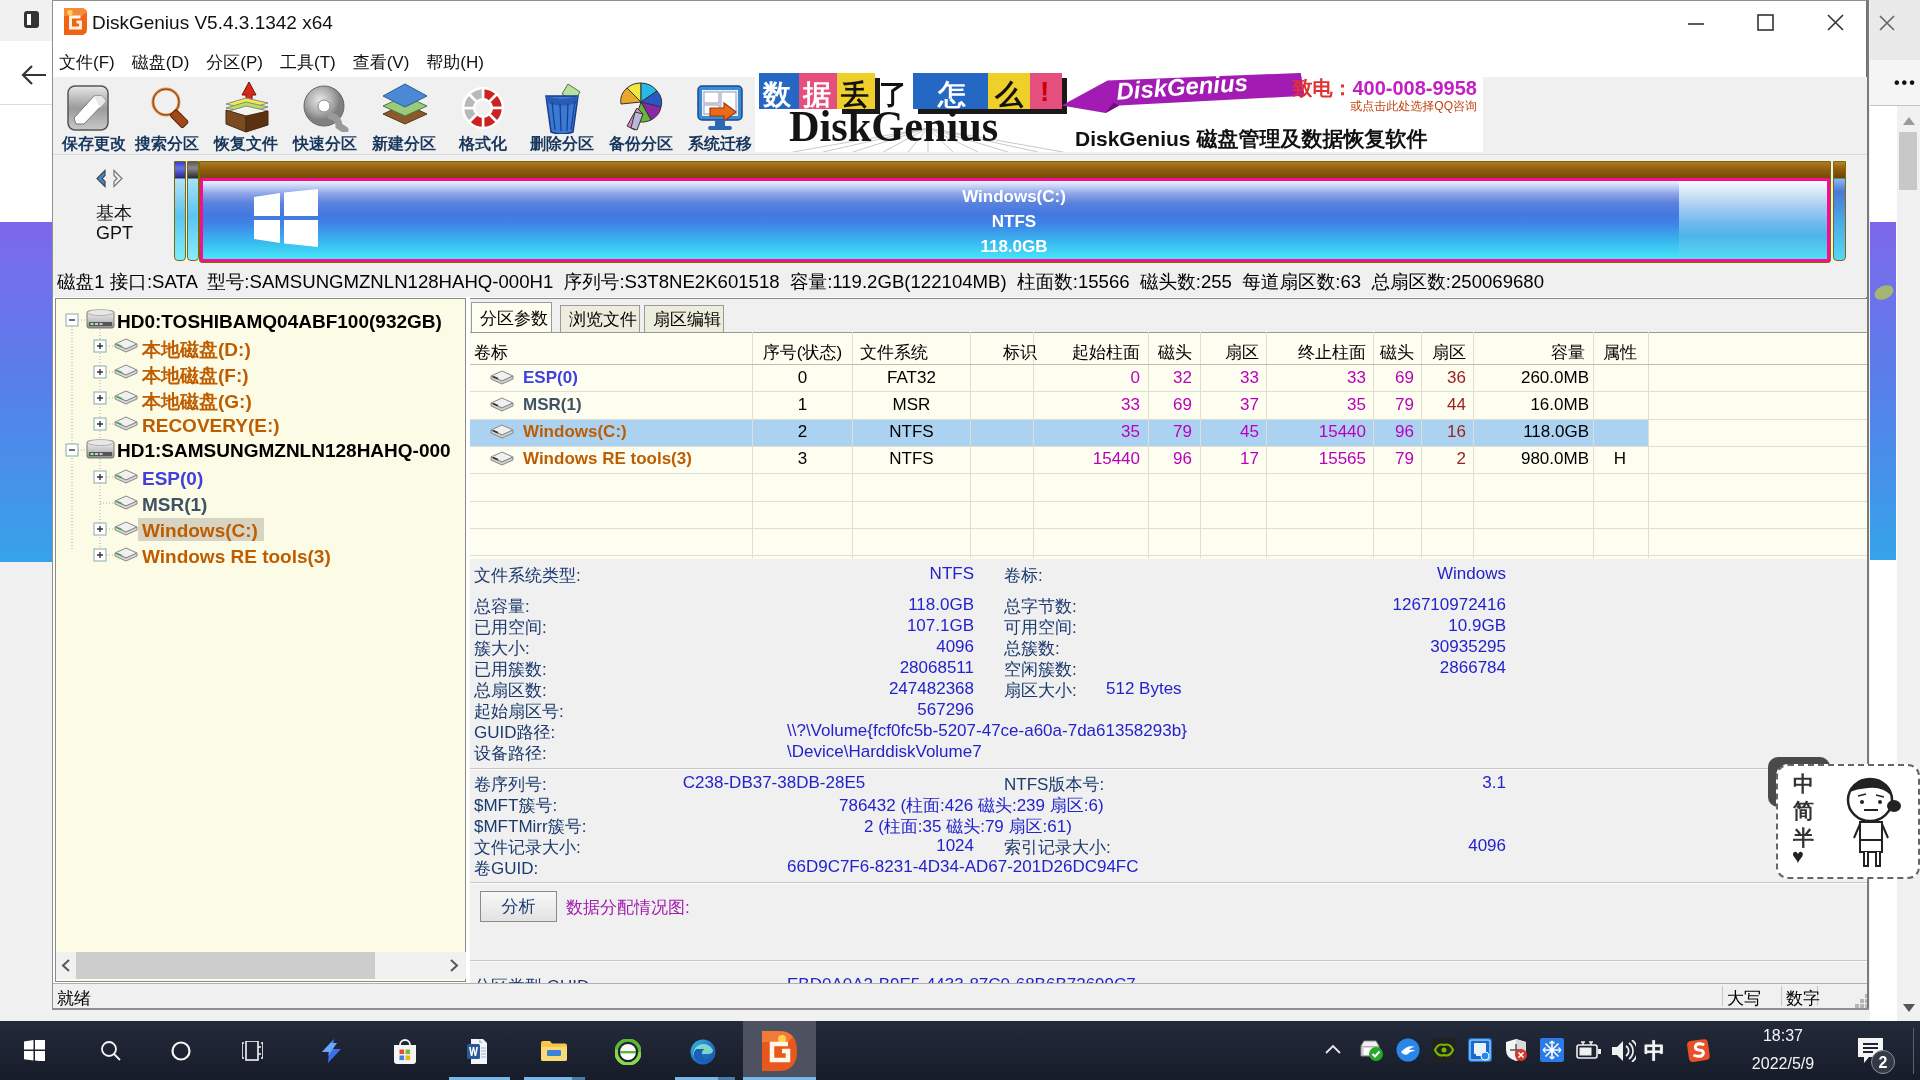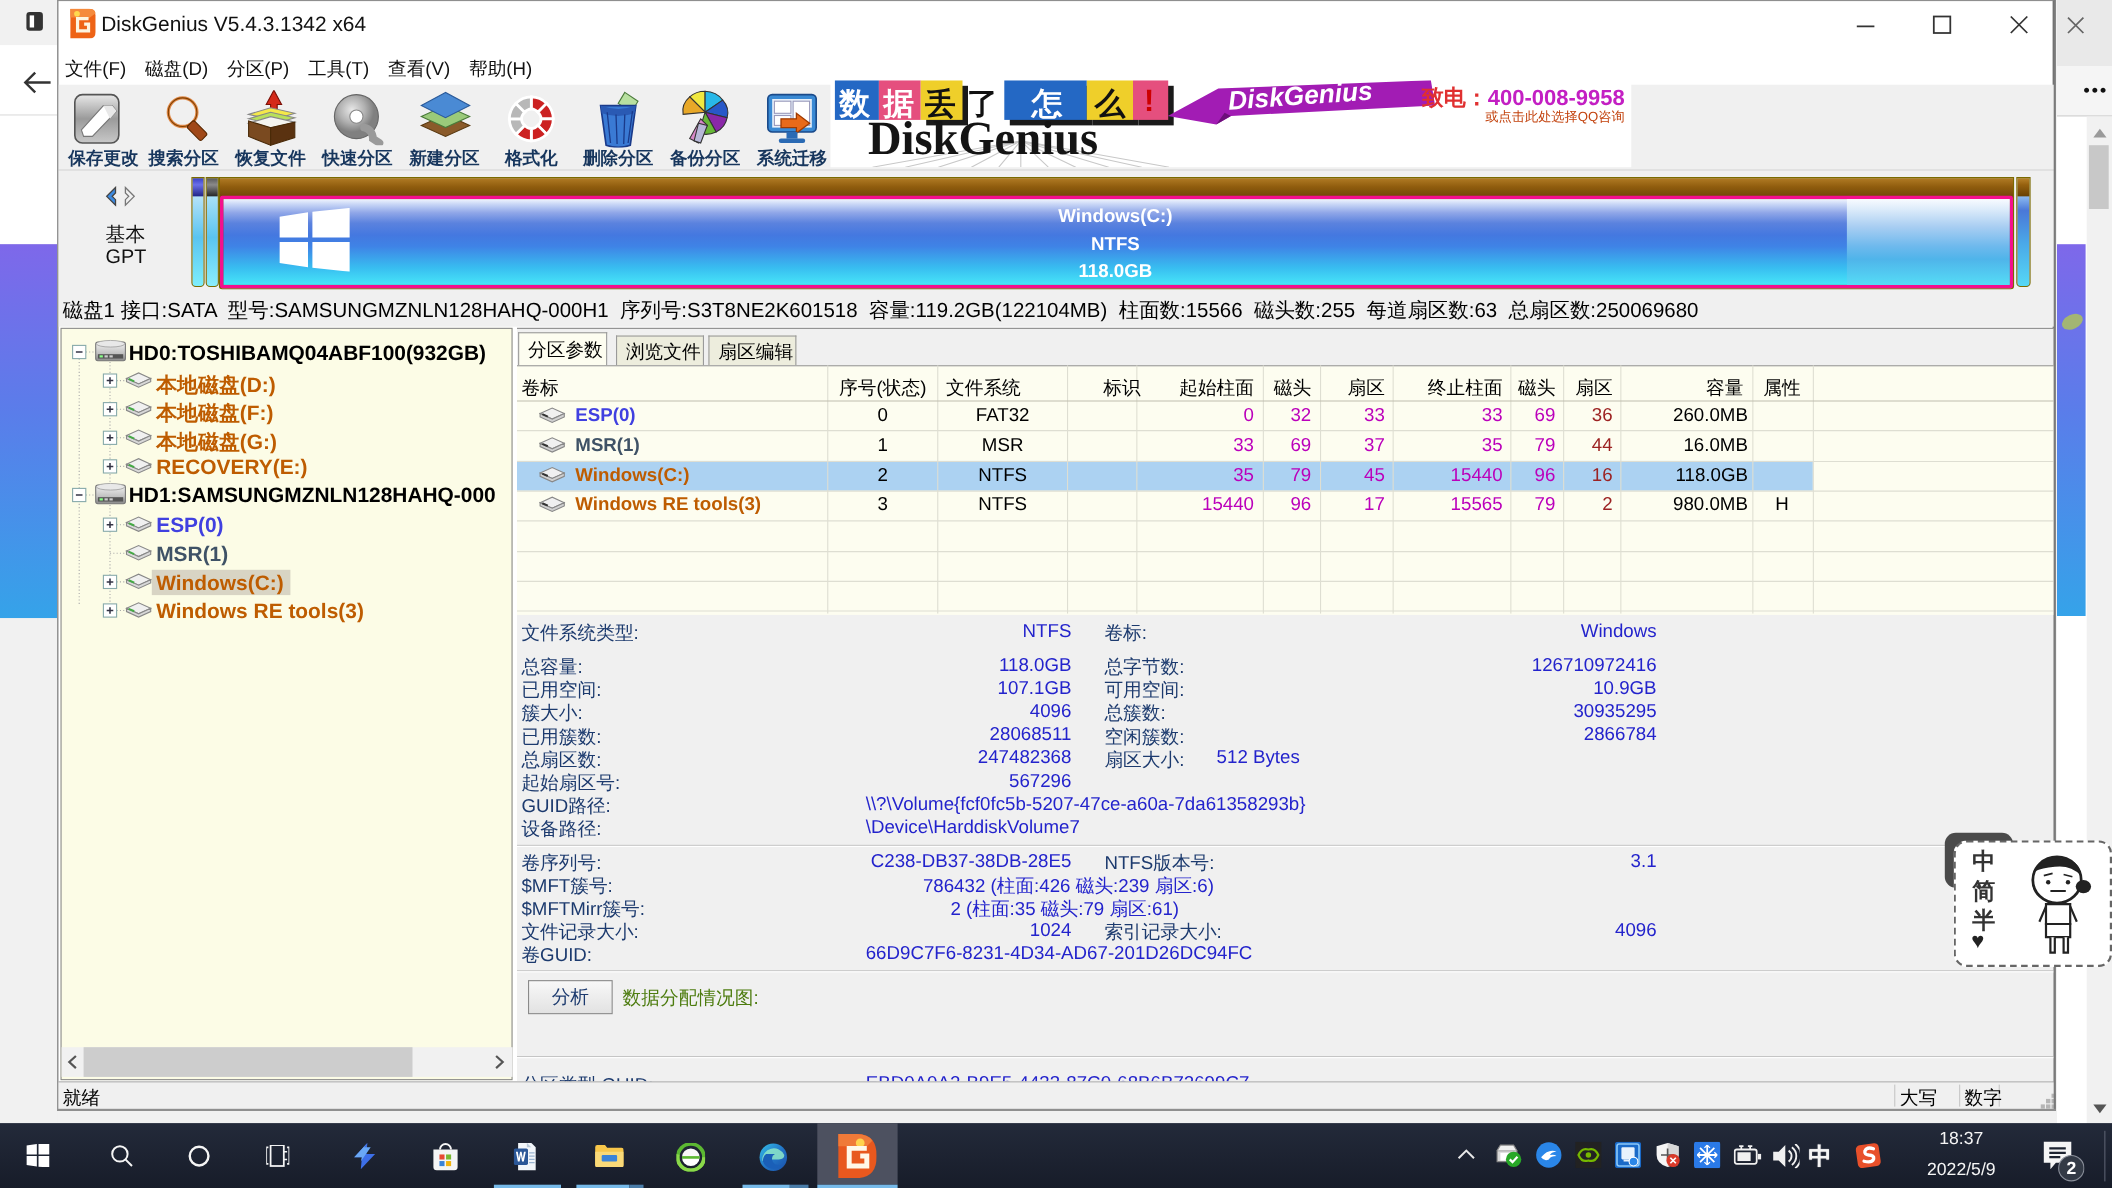--- a/index.html
+++ b/index.html
@@ -199,20 +199,21 @@
   <text x="58" y="30" font-size="25" font-weight="bold" font-style="italic" fill="#fff" transform="rotate(-4 58 30)">DiskGenius</text>
  </svg>
  <div class="tx" style="right:6px;top:2px;font-size:20px;font-weight:bold"><span style="color:#e03030">致电：</span><span style="color:#c31fc3">400-008-9958</span></div>
  <div class="tx" style="right:6px;top:25px;font-size:12px;font-weight:normal;color:#c2410c">或点击此处选择QQ咨询</div>
  <svg class="ab" style="left:38px;top:55px" width="270" height="24" viewBox="0 0 270 24">
       <g stroke="#c8c8c8" stroke-width="1">
  <path d="M135 0 L0 24 M135 0 L30 24 M135 0 L60 24 M135 0 L90 24 M135 0 L115 24 M135 0 L135 24 M135 0 L160 24 M135 0 L185 24 M135 0 L215 24 M135 0 L245 24 M135 0 L270 24"></path>
       </g>
     </svg>
  <div class="tx" style="left:34px;top:28px;font-size:47px;font-weight:bold;color:#141414;font-family:'Liberation Serif',serif;transform:scale(.9,.92);transform-origin:0 0">DiskGenius</div>
+ <div class="tx" style="left:320px;top:52px;font-size:21px;font-weight:bold;color:#111">DiskGenius 磁盘管理及数据恢复软件</div>
 </div>
 
 <div class="ab" style="left:53px;top:155px;width:1815px;height:142px;background:#f0f0f0"></div>
 <svg class="ab" style="left:93px;top:169px" width="34" height="19" viewBox="0 0 34 19">
 <path d="M12 1.5 L4 9.5 l8 8 v-5 l-3 -3 3 -3z" fill="#3d8ae0" stroke="#444" stroke-width="1.2"></path>
 <path d="M21 1.5 l8 8 -8 8 v-5 l3 -3 -3 -3z" fill="#f0f0f0" stroke="#777" stroke-width="1.2"></path>
 </svg>
 <div class="tx" style="left:96px;top:201px;font-size:18px;color:#111">基本</div>
 <div class="tx" style="left:96px;top:223px;font-size:18px;color:#111">GPT</div>
 
@@ -449,37 +450,37 @@
       <div class="tx" style="left:1106px;top:616px;width:400px;text-align:right">10.9GB</div>
 <div class="tx" style="left:574px;top:637px;width:400px;text-align:right">4096</div>
       <div class="tx" style="left:1106px;top:637px;width:400px;text-align:right">30935295</div>
 <div class="tx" style="left:574px;top:658px;width:400px;text-align:right">28068511</div>
       <div class="tx" style="left:1106px;top:658px;width:400px;text-align:right">2866784</div>
 <div class="tx" style="left:574px;top:679px;width:400px;text-align:right">247482368</div>
       <div class="tx" style="left:1106px;top:679px;width:400px;">512 Bytes</div>
 <div class="tx" style="left:574px;top:700px;width:400px;text-align:right">567296</div>
 <div class="tx" style="left:787px;top:721px">\\?\Volume{fcf0fc5b-5207-47ce-a60a-7da61358293b}</div>
 <div class="tx" style="left:787px;top:742px">\Device\HarddiskVolume7</div>
-<div class="tx" style="left:574px;top:773px;width:400px;text-align:right">C238-DB37-38DB-28E5</div>
+<div class="tx" style="left:574px;top:773px;width:400px;text-align:center">C238-DB37-38DB-28E5</div>
       <div class="tx" style="left:1106px;top:773px;width:400px;text-align:right">3.1</div>
 <div class="tx" style="left:839px;top:794px">786432 (柱面:426 磁头:239 扇区:6)</div>
 <div class="tx" style="left:864px;top:815px">2 (柱面:35 磁头:79 扇区:61)</div>
 <div class="tx" style="left:574px;top:836px;width:400px;text-align:right">1024</div>
       <div class="tx" style="left:1106px;top:836px;width:400px;text-align:right">4096</div>
 <div class="tx" style="left:787px;top:857px">66D9C7F6-8231-4D34-AD67-201D26DC94FC</div>
 <div class="tx" style="left:787px;top:975px">EBD0A0A2-B9E5-4433-87C0-68B6B72699C7</div>
 </div>
 <div class="ab" style="left:470px;top:768px;width:1397px;height:1px;background:#c5c5c5"></div>
 <div class="ab" style="left:470px;top:769px;width:1397px;height:1px;background:#fff"></div>
 <div class="ab" style="left:470px;top:882px;width:1397px;height:1px;background:#c5c5c5"></div>
 <div class="ab" style="left:470px;top:883px;width:1397px;height:1px;background:#fff"></div>
 <div class="ab" style="left:470px;top:960px;width:1397px;height:1px;background:#c5c5c5"></div>
 <div class="ab" style="left:470px;top:961px;width:1397px;height:1px;background:#fff"></div>
 <div class="ab" style="left:480px;top:891px;width:77px;height:31px;background:linear-gradient(#f8f8f8,#e2e2e2);border:1px solid #8a8a8a;box-sizing:border-box;text-align:center;font-size:17px;color:#1c3a6e;line-height:29px">分析</div>
-<div class="tx" style="left:566px;top:896px;color:#4d7c0f">数据分配情况图:</div>
+<div class="tx" style="left:566px;top:896px;color:#a21caf">数据分配情况图:</div>
 </div>
 
 <div class="ab" style="left:53px;top:983px;width:1815px;height:26px;background:#f0f0f0;border-top:1px solid #b0b0b0"></div>
 <div class="tx" style="left:57px;top:987px;font-size:17px;color:#000">就绪</div>
 <div class="ab" style="left:1722px;top:986px;width:1px;height:20px;background:#c6c6c6"></div>
 <div class="ab" style="left:1781px;top:986px;width:1px;height:20px;background:#c6c6c6"></div>
 <div class="ab" style="left:1817px;top:986px;width:1px;height:20px;background:#c6c6c6"></div>
 <div class="tx" style="left:1727px;top:987px;font-size:17px;color:#000">大写</div>
 <div class="tx" style="left:1786px;top:987px;font-size:17px;color:#000">数字</div>
 <svg class="ab" style="left:1855px;top:994px" width="14" height="14" viewBox="0 0 14 14">

